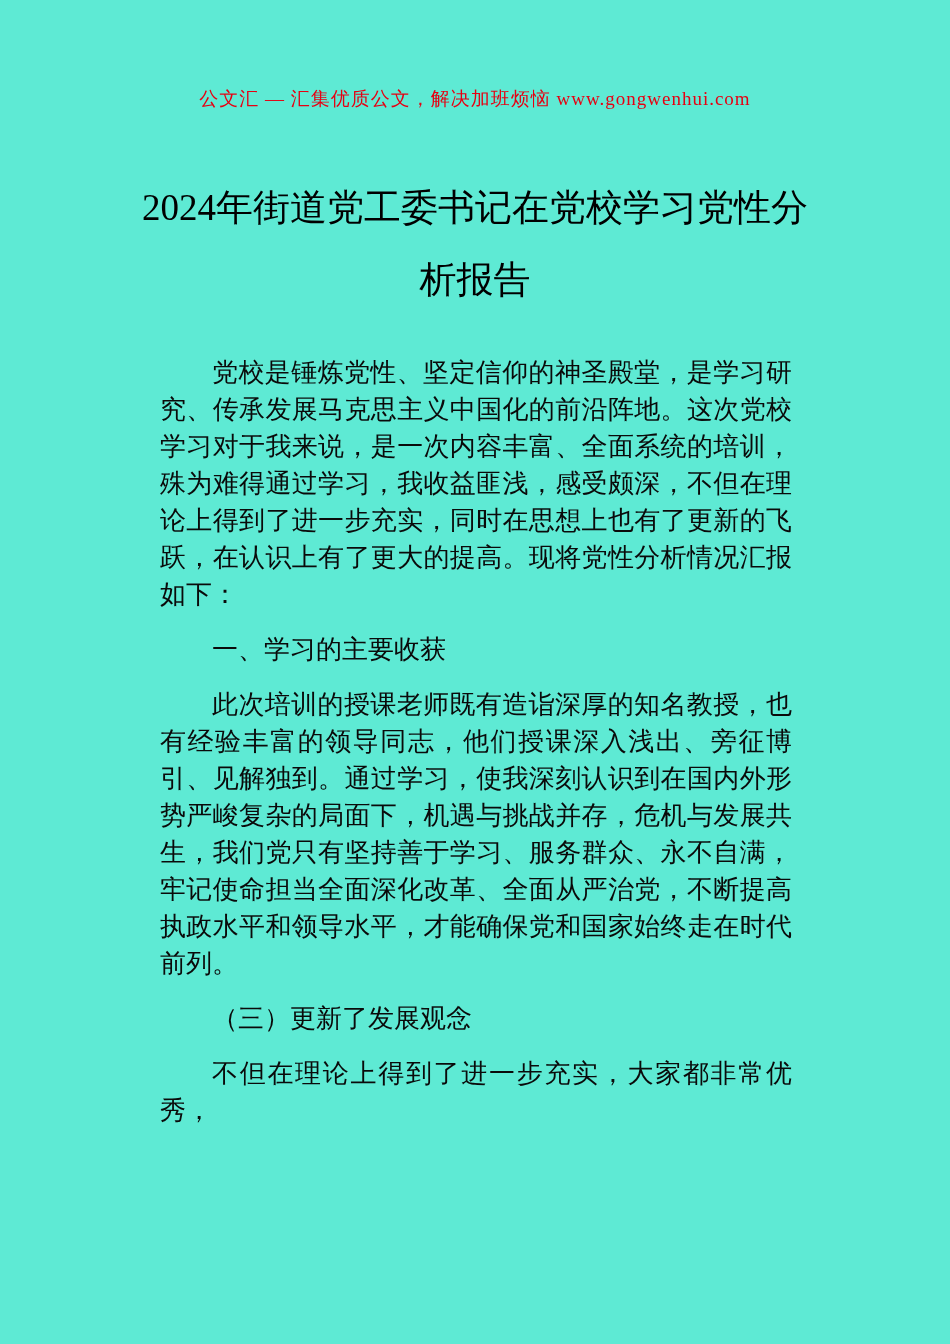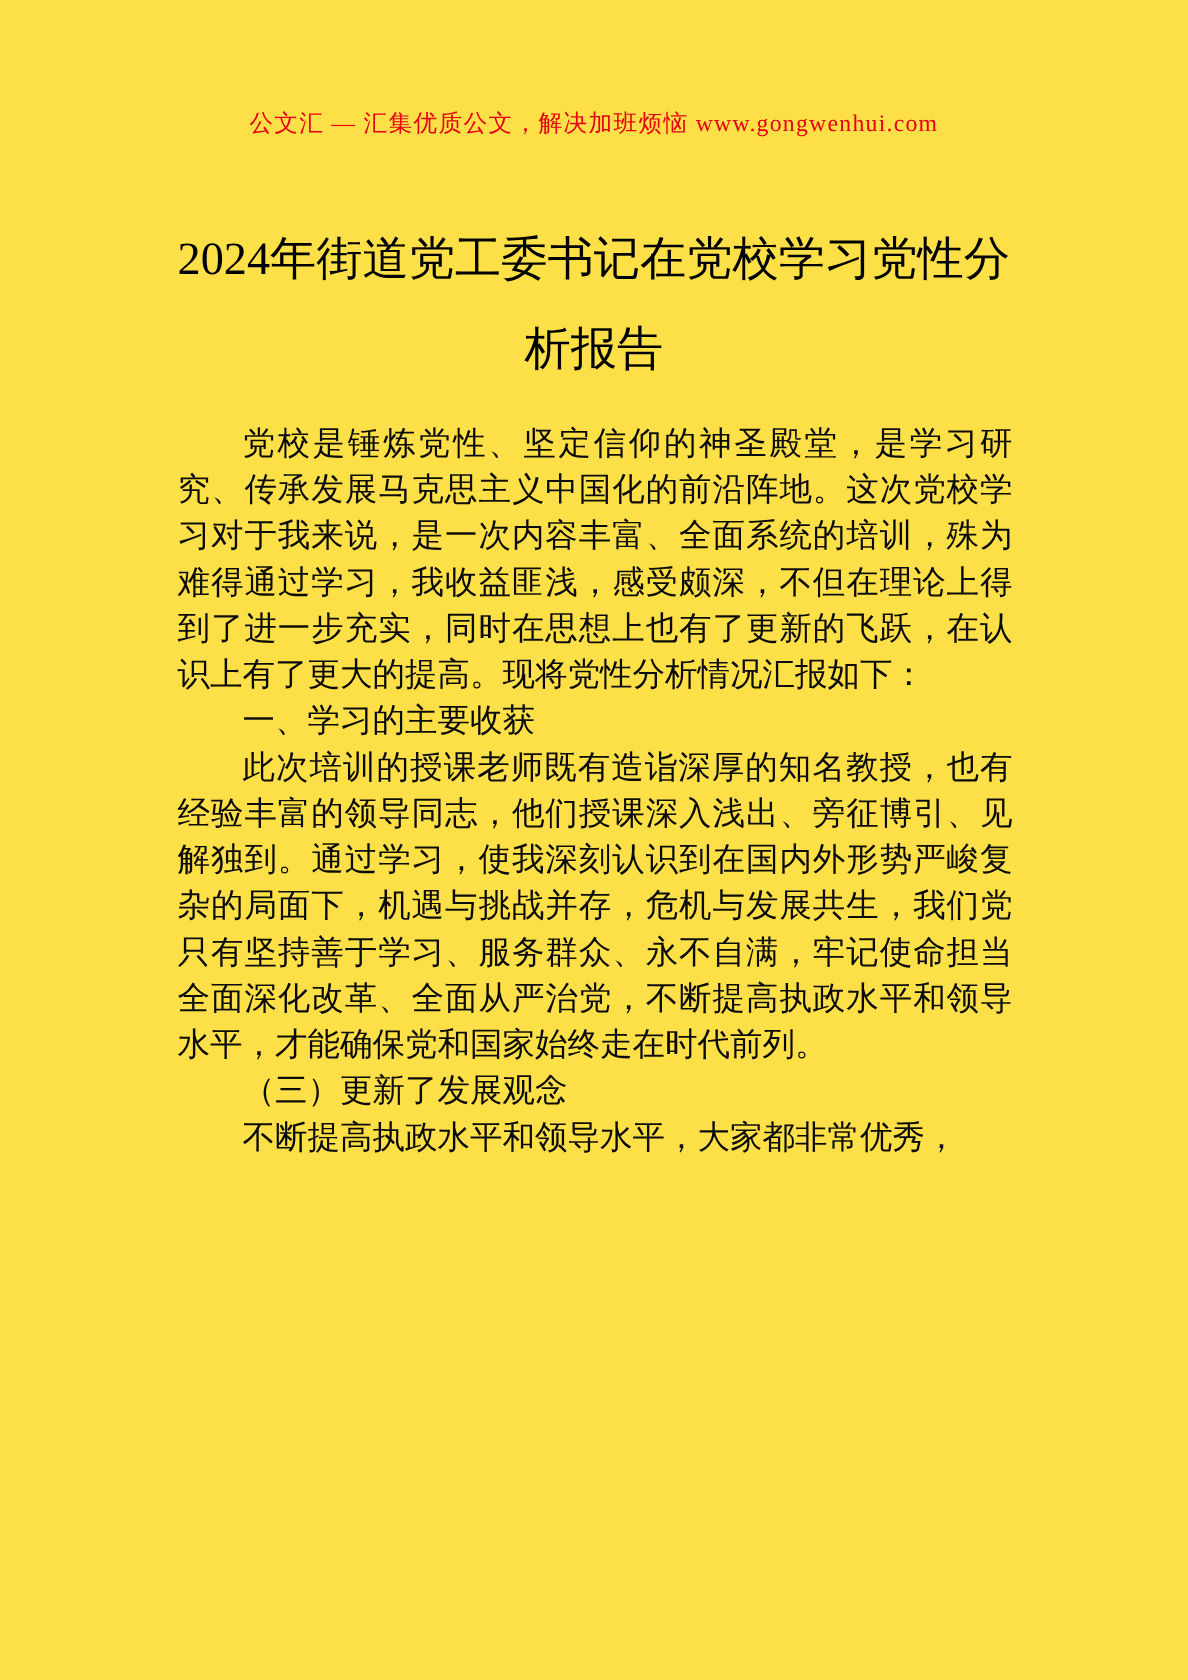--- a/index.html
+++ b/index.html
@@ -4,21 +4,21 @@
 <style>
   html, body {
     margin: 0;
     padding: 0;
     background: #ffffff;
   }
   .page {
     position: relative;
     width: 950px;
     height: 1344px;
-    background: #fde047;
+    background: #5eead4;
     overflow: hidden;
     font-family: "Liberation Serif", serif;
     color: #000000;
     text-decoration: underline;
   }
   .doc-header {
     position: absolute;
     top: 86px;
     left: 0;
     width: 100%;
@@ -43,35 +43,35 @@
     position: absolute;
     top: 336px;
     left: 142px;
     width: 668px;
     font-size: 26px;
     line-height: 37px;
     text-align: justify;
     color: #0a0a0a;
   }
   .doc-body p {
-    margin: 0;
+    margin: 18px;
     padding: 0;
     text-indent: 2em;
   }
 </style>
 </head>
 <body>
 
 <div class="page">
 
   <div class="doc-header" style="color: rgb(230, 0, 18);">公文汇 — 汇集优质公文，解决加班烦恼 www.gongwenhui.com</div>
 
   <div class="doc-title">2024年街道党工委书记在党校学习党性分析报告</div>
 
   <div class="doc-body" style="color: rgb(10, 10, 10);">
       <p>党校是锤炼党性、坚定信仰的神圣殿堂，是学习研究、传承发展马克思主义中国化的前沿阵地。这次党校学习对于我来说，是一次内容丰富、全面系统的培训，殊为难得通过学习，我收益匪浅，感受颇深，不但在理论上得到了进一步充实，同时在思想上也有了更新的飞跃，在认识上有了更大的提高。现将党性分析情况汇报如下：</p>
       <p>一、学习的主要收获</p>
       <p>此次培训的授课老师既有造诣深厚的知名教授，也有经验丰富的领导同志，他们授课深入浅出、旁征博引、见解独到。通过学习，使我深刻认识到在国内外形势严峻复杂的局面下，机遇与挑战并存，危机与发展共生，我们党只有坚持善于学习、服务群众、永不自满，牢记使命担当全面深化改革、全面从严治党，不断提高执政水平和领导水平，才能确保党和国家始终走在时代前列。</p>
       <p>（三）更新了发展观念</p>
-      <p>不断提高执政水平和领导水平，大家都非常优秀，</p>
+      <p>不但在理论上得到了进一步充实，大家都非常优秀，</p>
     </div>
 
 </div>
 
 </body></html>

